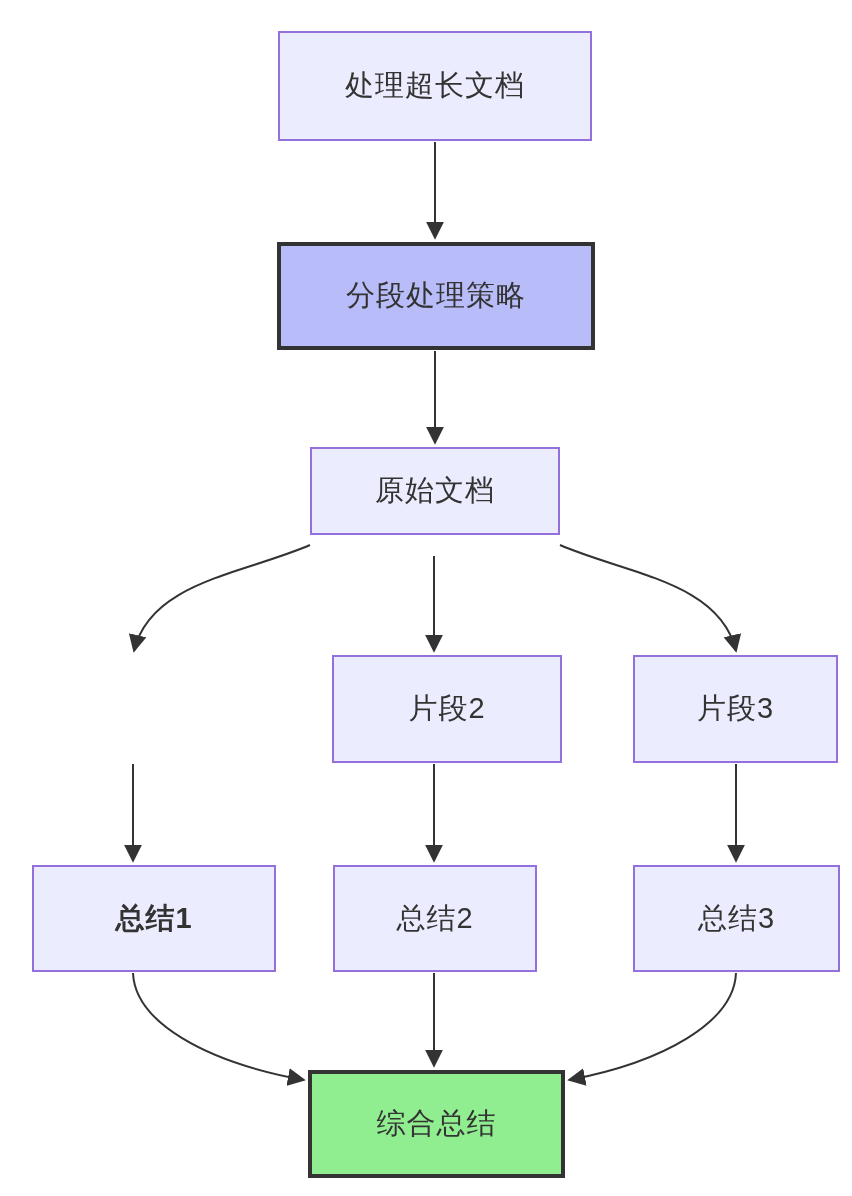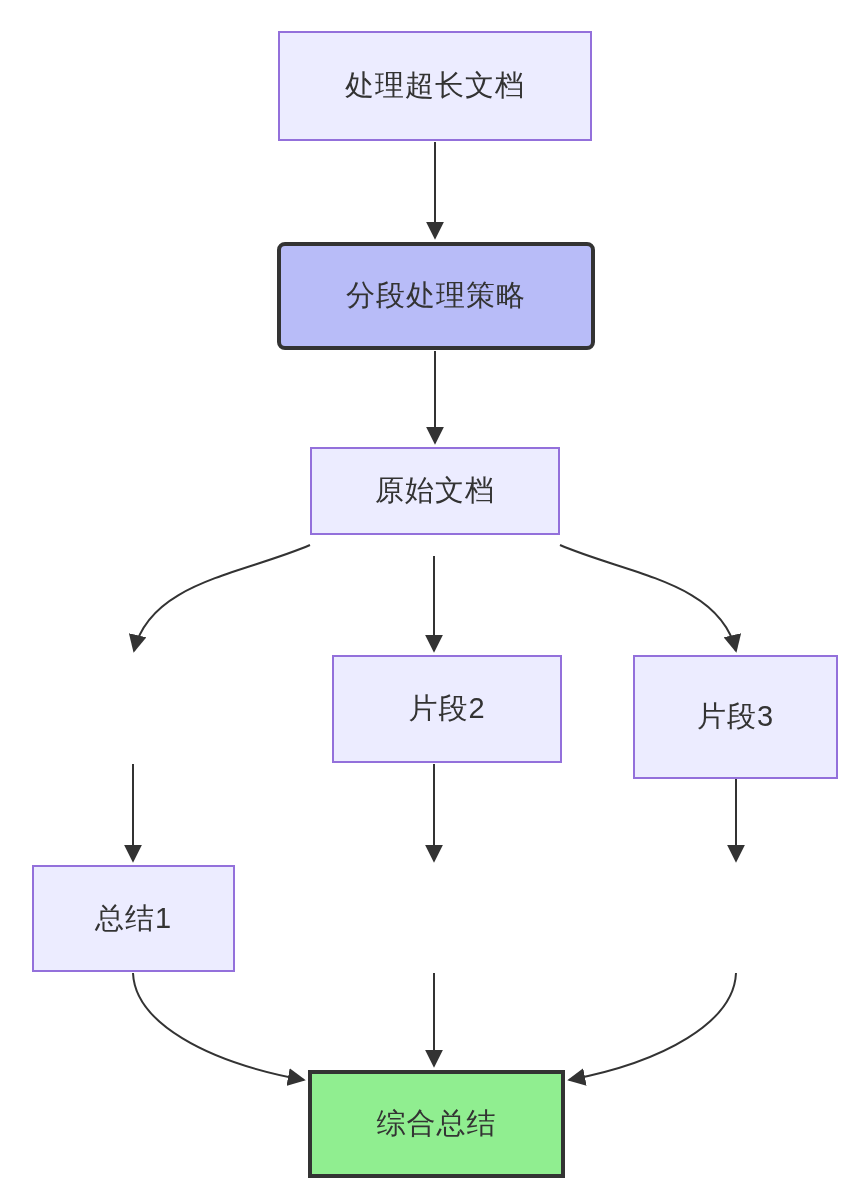--- a/index.html
+++ b/index.html
@@ -76,40 +76,46 @@
 
     <path class="edge" d="M133,973 C135,1022 205,1062 304,1080" marker-end="url(#arrow)"></path>
     <path class="edge" d="M434,973 L434,1066" marker-end="url(#arrow)"></path>
     <path class="edge" d="M736,973 C734,1022 664,1062 569,1080" marker-end="url(#arrow)"></path>
   </svg>
 
   <div class="node default" style="left:278px; top:31px; width:314px; height:110px;">
     <span>处理超长文档</span>
   </div>
 
-  <div class="node highlight" style="left:277px; top:242px; width:318px; height:108px;border-radius:8px;">
+  <div class="node highlight" style="left:277px; top:242px; width:318px; height:108px;">
     <span>分段处理策略</span>
   </div>
 
   <div class="node default" style="left:310px; top:447px; width:250px; height:88px;">
     <span>原始文档</span>
   </div>
 
 
   <div class="node default" style="left:332px; top:655px; width:230px; height:108px;">
     <span>片段2</span>
   </div>
 
-  <div class="node default" style="left:633px; top:655px; width:205px; height:124px;">
+  <div class="node default" style="left:633px; top:655px; width:205px; height:108px;">
     <span>片段3</span>
   </div>
 
-  <div class="node default" style="left:32px; top:865px; width:203px; height:107px;">
+  <div class="node default" style="left:32px; top:865px; width:244px; height:107px;font-weight:bold;">
     <span>总结1</span>
   </div>
 
+  <div class="node default" style="left:333px; top:865px; width:204px; height:107px;">
+    <span>总结2</span>
+  </div>
 
+  <div class="node default" style="left:633px; top:865px; width:207px; height:107px;">
+    <span>总结3</span>
+  </div>
 
   <div class="node final" style="left:308px; top:1070px; width:257px; height:108px;">
     <span>综合总结</span>
   </div>
 
 </div>
 
 </body></html>

